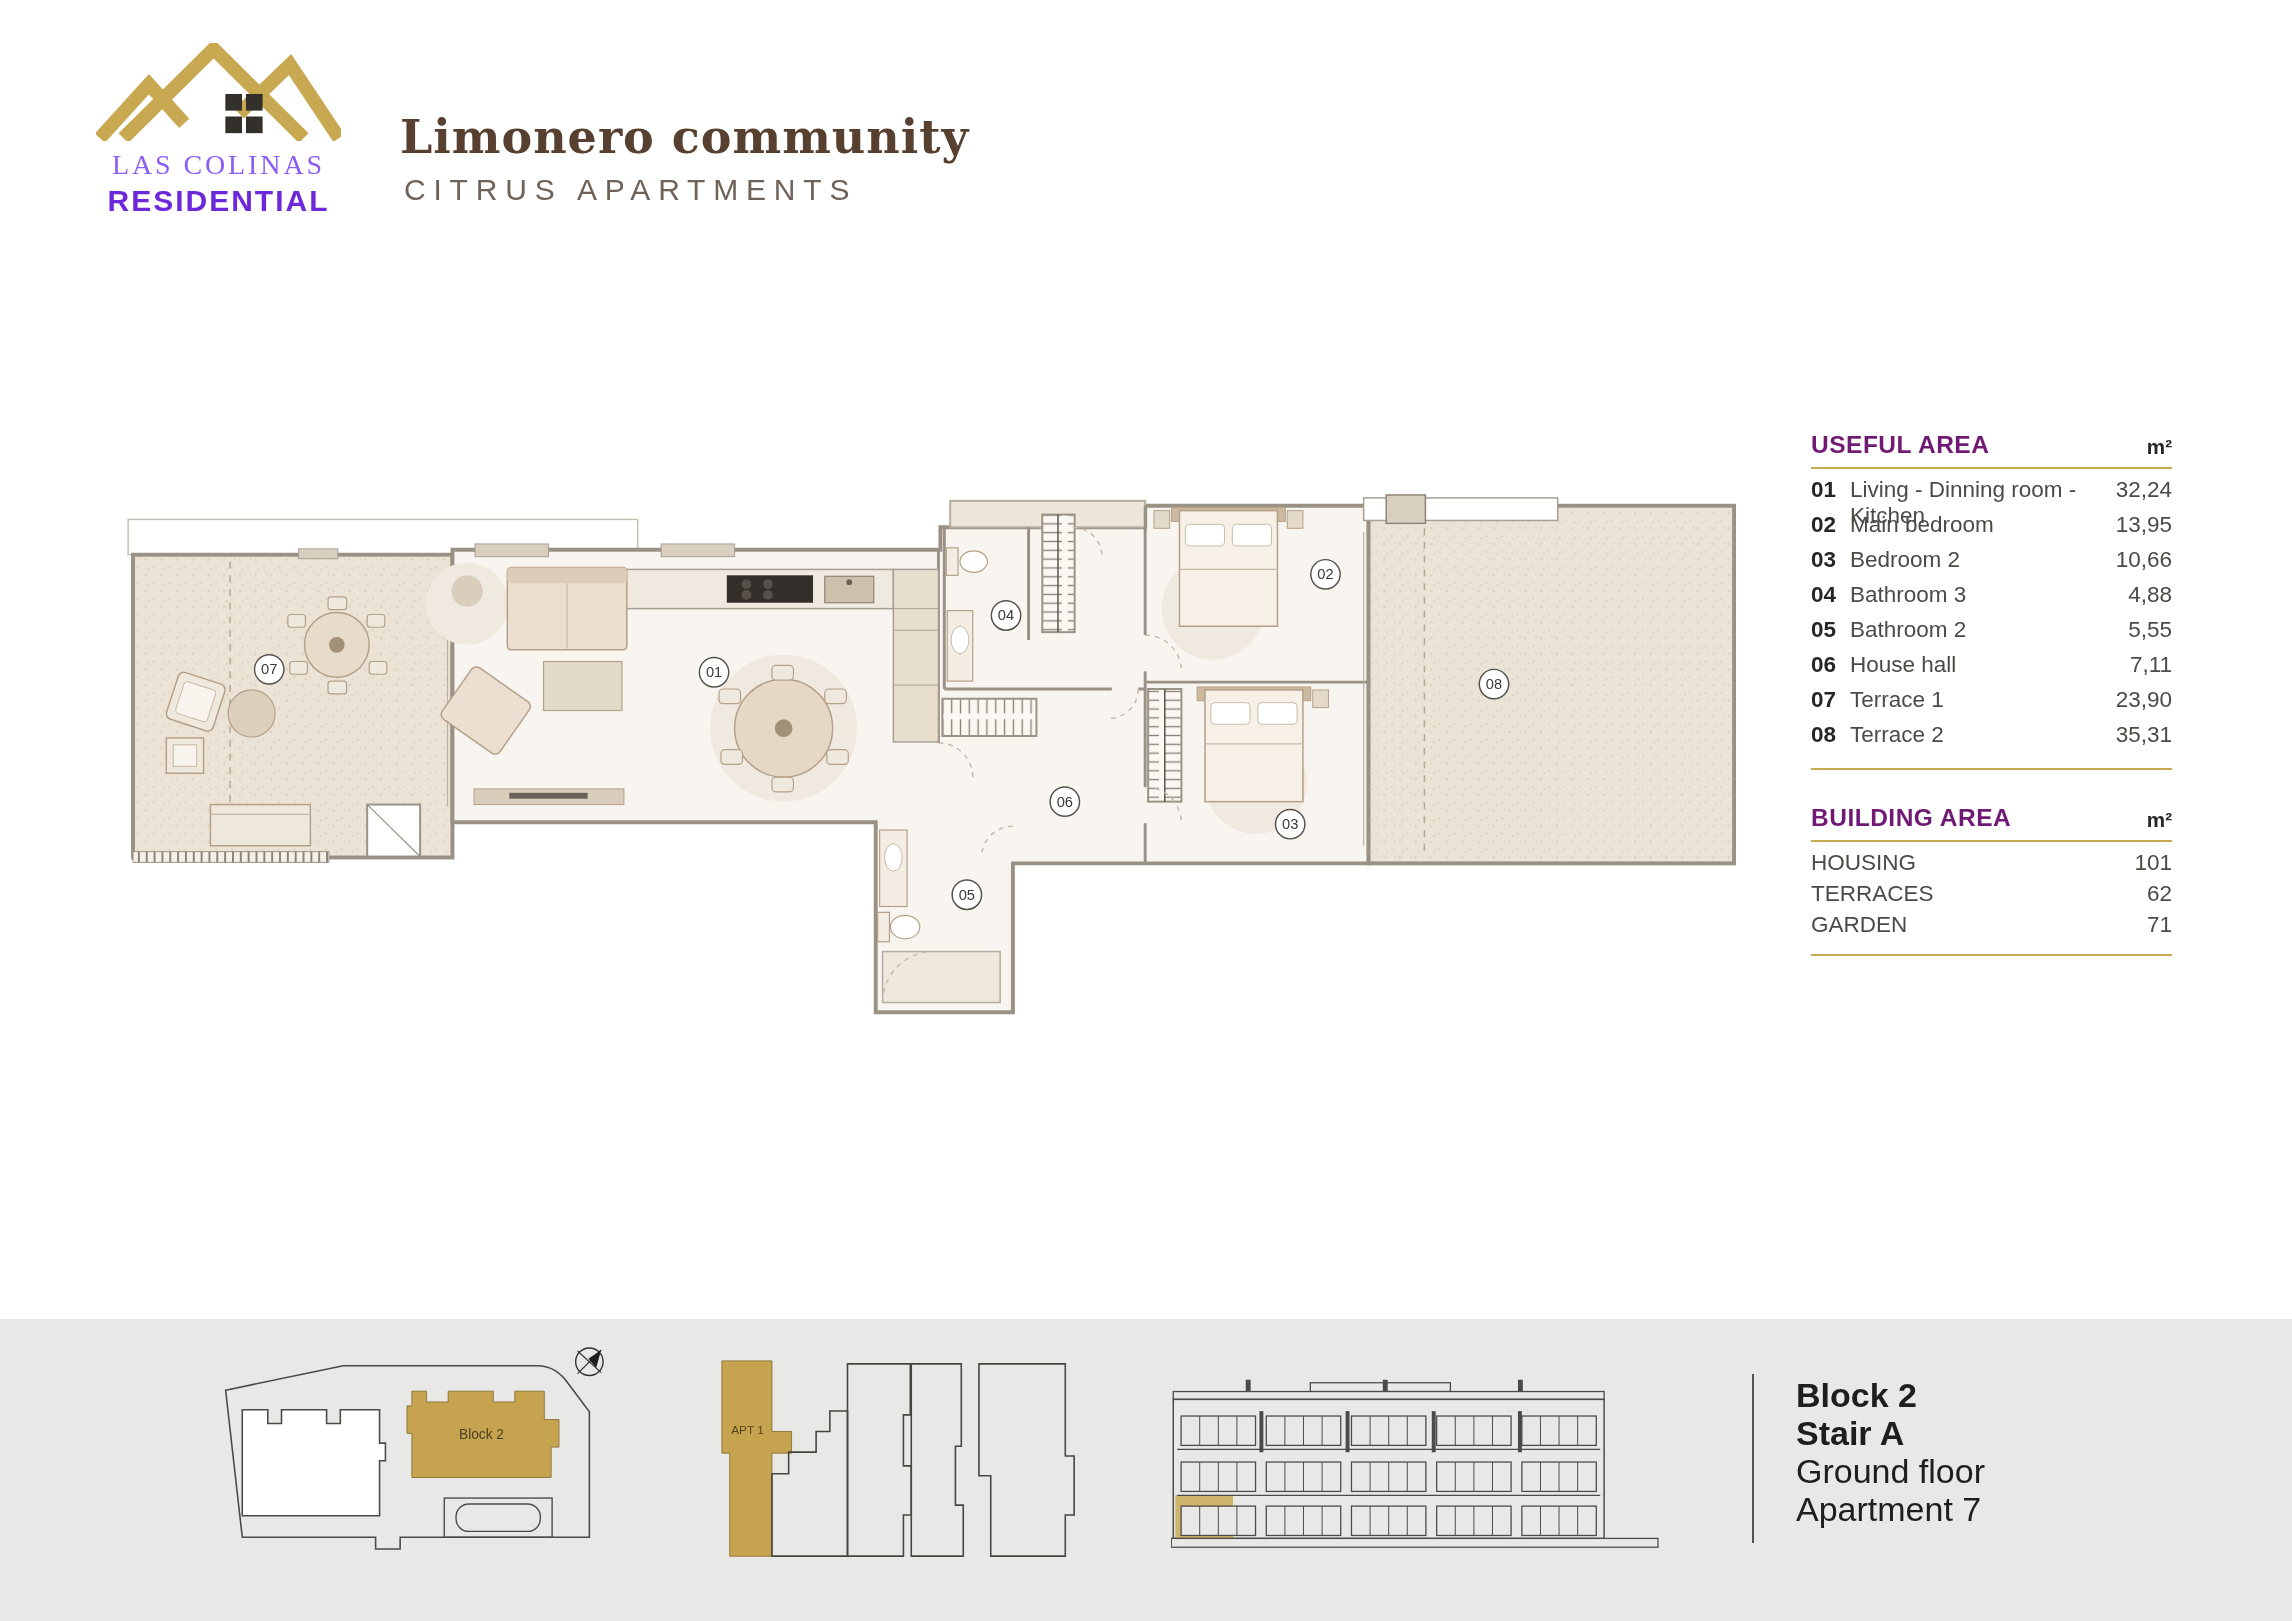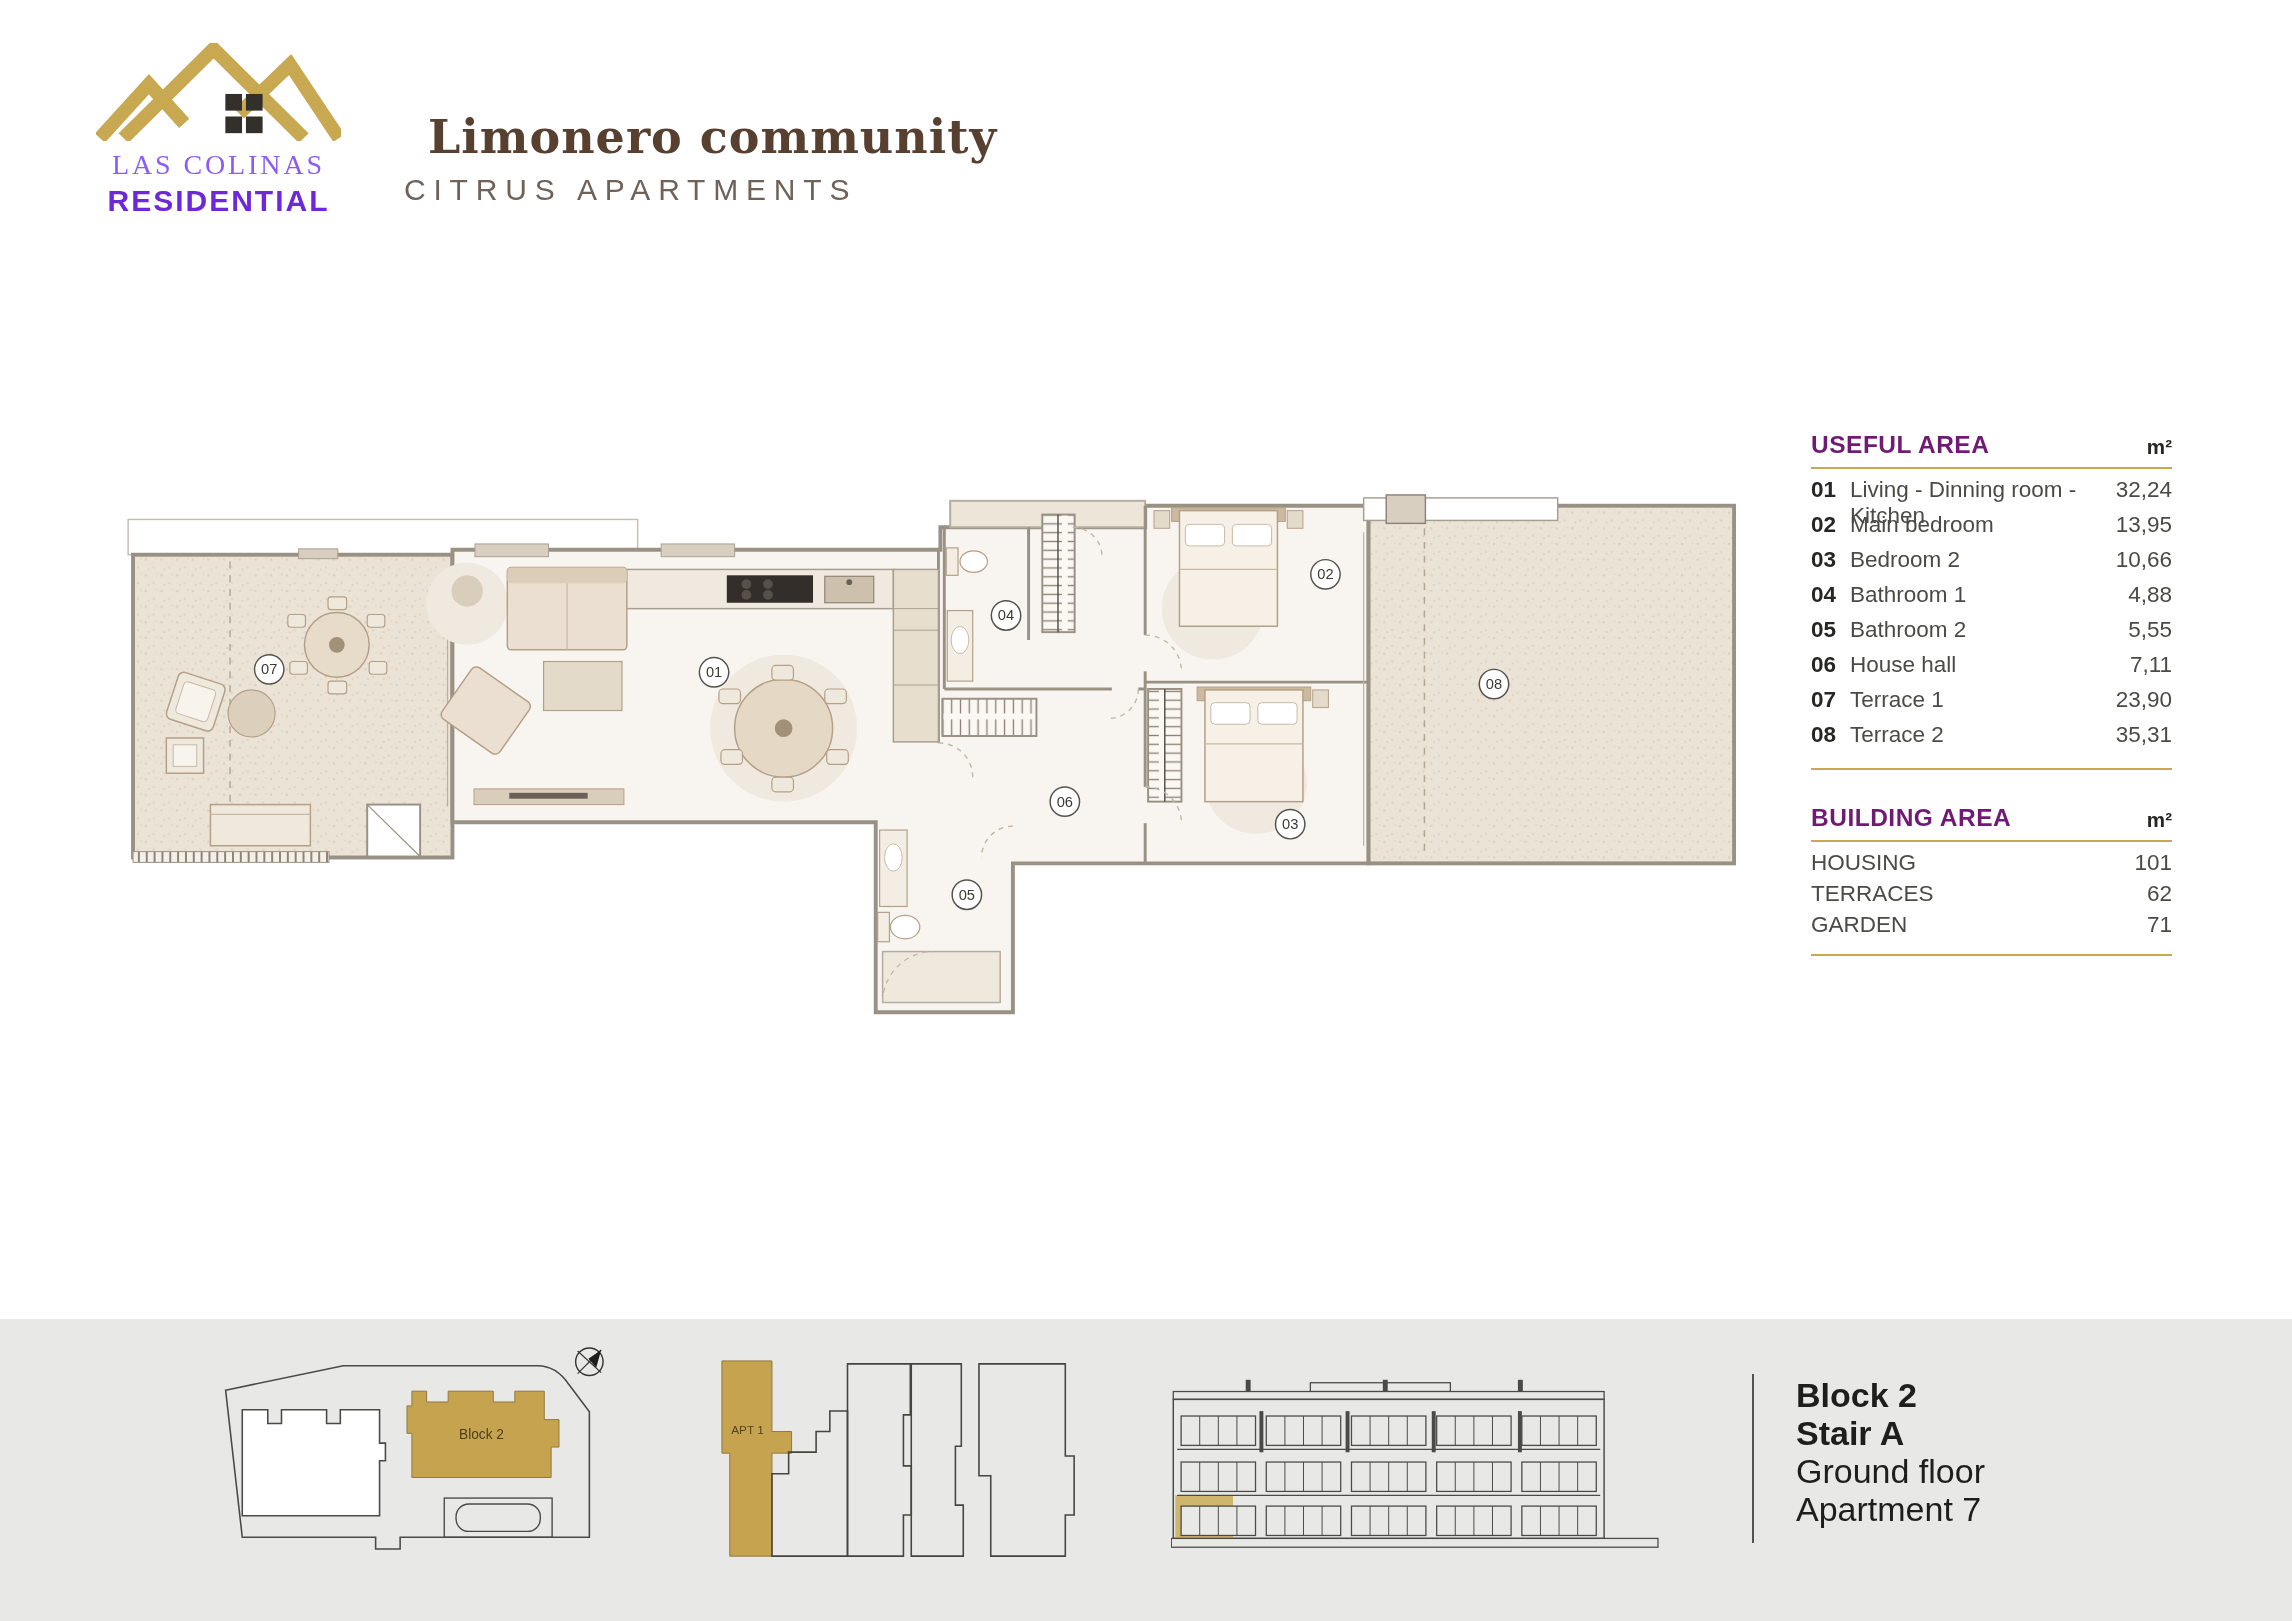--- a/index.html
+++ b/index.html
@@ -5,21 +5,21 @@
   html,body{margin:0;padding:0;background:#fff;}
   #page{position:relative;width:2293px;height:1621px;background:#ffffff;overflow:hidden;
         font-family:"Liberation Sans",sans-serif;color:#2a2a28;}
   
   .logo-wrap{position:absolute;left:96px;top:43px;width:245px;}
   .logo-name{margin-top:3.9px;text-align:center;font-family:"Liberation Serif",serif;
              font-size:28px;letter-spacing:2.9px;color:#8b5cf6;white-space:nowrap;}
   .logo-sub{margin-top:2.9px;text-align:center;font-family:"Liberation Sans",sans-serif;
             font-weight:bold;font-size:30px;letter-spacing:2px;color:#6d28d9;white-space:nowrap;}
   .doc-title{position:absolute;left:400px;top:110px;font-family:"DejaVu Serif",serif;
-             font-weight:bold;font-size:46px;color:#57402f;letter-spacing:1px;margin-left:28px;}
+             font-weight:bold;font-size:46px;color:#57402f;letter-spacing:1px;}
   .doc-subtitle{position:absolute;left:404px;top:173px;font-size:30px;letter-spacing:7.8px;
                 color:#6f6258;font-weight:normal;}
   
   .area-table{position:absolute;left:1811px;width:361px;font-size:22.5px;color:#4a4a46;}
   #useful{top:431px;}
   #building{top:804px;}
   .tbl-head{display:flex;justify-content:space-between;align-items:flex-end;}
   .tbl-title{font-weight:bold;font-size:24.5px;color:#701a75;letter-spacing:0.5px;}
   .tbl-unit{font-weight:bold;font-size:20.6px;color:#262624;}
   .gold-rule{height:2px;background:#c8a850;margin-top:7.8px;}
@@ -84,21 +84,21 @@
           <span class="lbl">Main bedroom</span>
           <span class="val">13,95</span>
         </div>
       <div class="a-row">
           <span class="num">03</span>
           <span class="lbl">Bedroom 2</span>
           <span class="val">10,66</span>
         </div>
       <div class="a-row">
           <span class="num">04</span>
-          <span class="lbl">Bathroom 1</span>
+          <span class="lbl">Bathroom 3</span>
           <span class="val">4,88</span>
         </div>
       <div class="a-row">
           <span class="num">05</span>
           <span class="lbl">Bathroom 2</span>
           <span class="val">5,55</span>
         </div>
       <div class="a-row">
           <span class="num">06</span>
           <span class="lbl">House hall</span>

